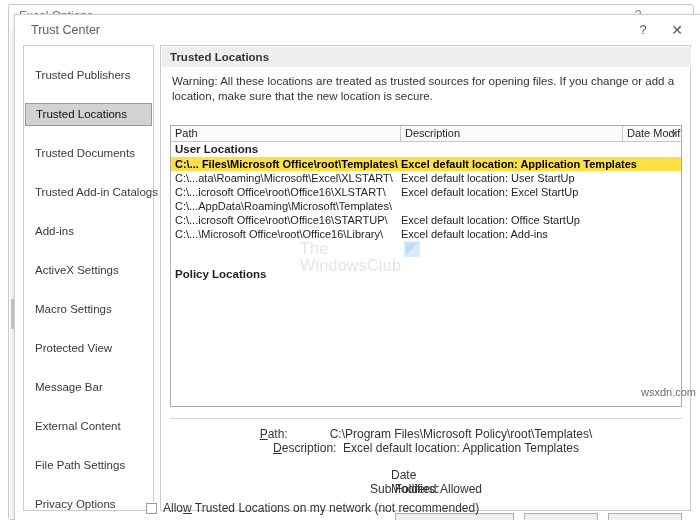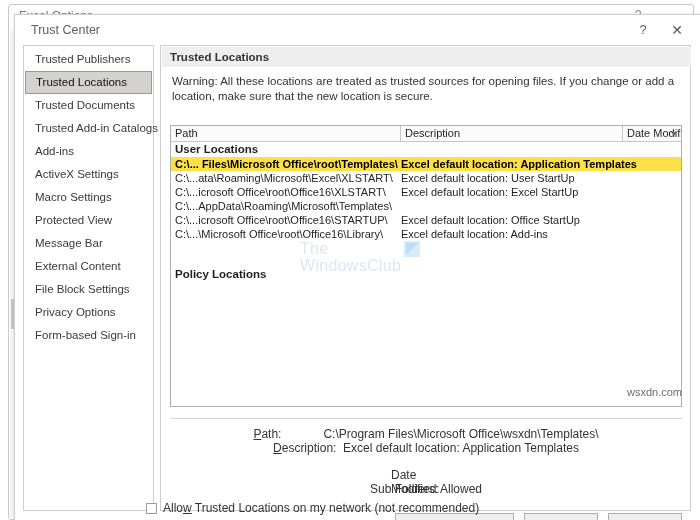--- a/index.html
+++ b/index.html
@@ -53,21 +53,21 @@
 
   
   .sidebar{
     position:absolute;left:8px;top:30px;width:131px;height:466px;
     background:#ffffff;border:1px solid #cdcdcd;
     padding-top:2px;box-sizing:border-box;
   }
   .side-item{
     height:23px;line-height:23px;padding-left:10px;
     font-size:11.5px;color:#3a3a3a;white-space:nowrap;
-    box-sizing:border-box;margin:0 1px;
+    box-sizing:border-box;margin:16px 1px;
   }
   .side-item.selected{
     background:#d4d2d0;border:1px solid #9b9896;color:#111;
     line-height:21px;
   }
 
   
   .main{
     position:absolute;left:145px;top:30px;width:531px;height:466px;
     border:1px solid #cdcdcd;background:#ffffff;box-sizing:border-box;
@@ -153,21 +153,21 @@
   }
   .wm-logo{
     position:absolute;left:404px;top:241px;width:16px;height:16px;
     background:#d6ebfb;pointer-events:none;
   }
   .wm-logo:after{
     content:"";position:absolute;left:2px;top:2px;
     border-left:12px solid #bcdcf7;border-bottom:12px solid transparent;
   }
   .wm-corner{
-    position:absolute;right:18px;bottom:2px;font-size:11px;color:#6d6d6d;
+    position:absolute;right:4px;bottom:2px;font-size:11px;color:#6d6d6d;
     pointer-events:none;
   }
 </style>
 </head>
 <body>
 
 <div class="root">
 
   <div class="bg-window">
     <div class="bg-title">Excel Options</div>
@@ -187,21 +187,21 @@
       <div class="side-item">Trusted Publishers</div>
       <div class="side-item selected">Trusted Locations</div>
       <div class="side-item">Trusted Documents</div>
       <div class="side-item">Trusted Add-in Catalogs</div>
       <div class="side-item">Add-ins</div>
       <div class="side-item">ActiveX Settings</div>
       <div class="side-item">Macro Settings</div>
       <div class="side-item">Protected View</div>
       <div class="side-item">Message Bar</div>
       <div class="side-item">External Content</div>
-      <div class="side-item">File Block Settings</div>
+      <div class="side-item">File Path Settings</div>
       <div class="side-item">Privacy Options</div>
       <div class="side-item">Form-based Sign-in</div>
     </div>
 
     <div class="main">
       <div class="section-head">Trusted Locations</div>
       <div class="warning">Warning: All these locations are treated as trusted sources for opening files.  If you change or add a location, make sure that the new location is secure.</div>
 
       <div class="listbox">
         <div class="list-header">
@@ -239,21 +239,21 @@
           <div class="cell-desc">Excel default location: Add-ins</div>
         </div>
 
         <div class="group-gap"></div>
         <div class="group-label">Policy Locations</div>
       </div>
 
       <div class="details">
         <div class="det-row">
           <div class="det-label"><u>P</u>ath:</div>
-          <div class="det-val">C:\Program Files\Microsoft Office\wsxdn\Templates\</div>
+          <div class="det-val">C:\Program Files\Microsoft Policy\root\Templates\</div>
         </div>
         <div class="det-row">
           <div class="det-label"><u>D</u>escription:</div>
           <div class="det-val">Excel default location: Application Templates</div>
         </div>
         <div class="det-gap"></div>
         <div class="det-row">
           <div class="det-label">Date Modified:</div>
           <div class="det-val"></div>
         </div>

